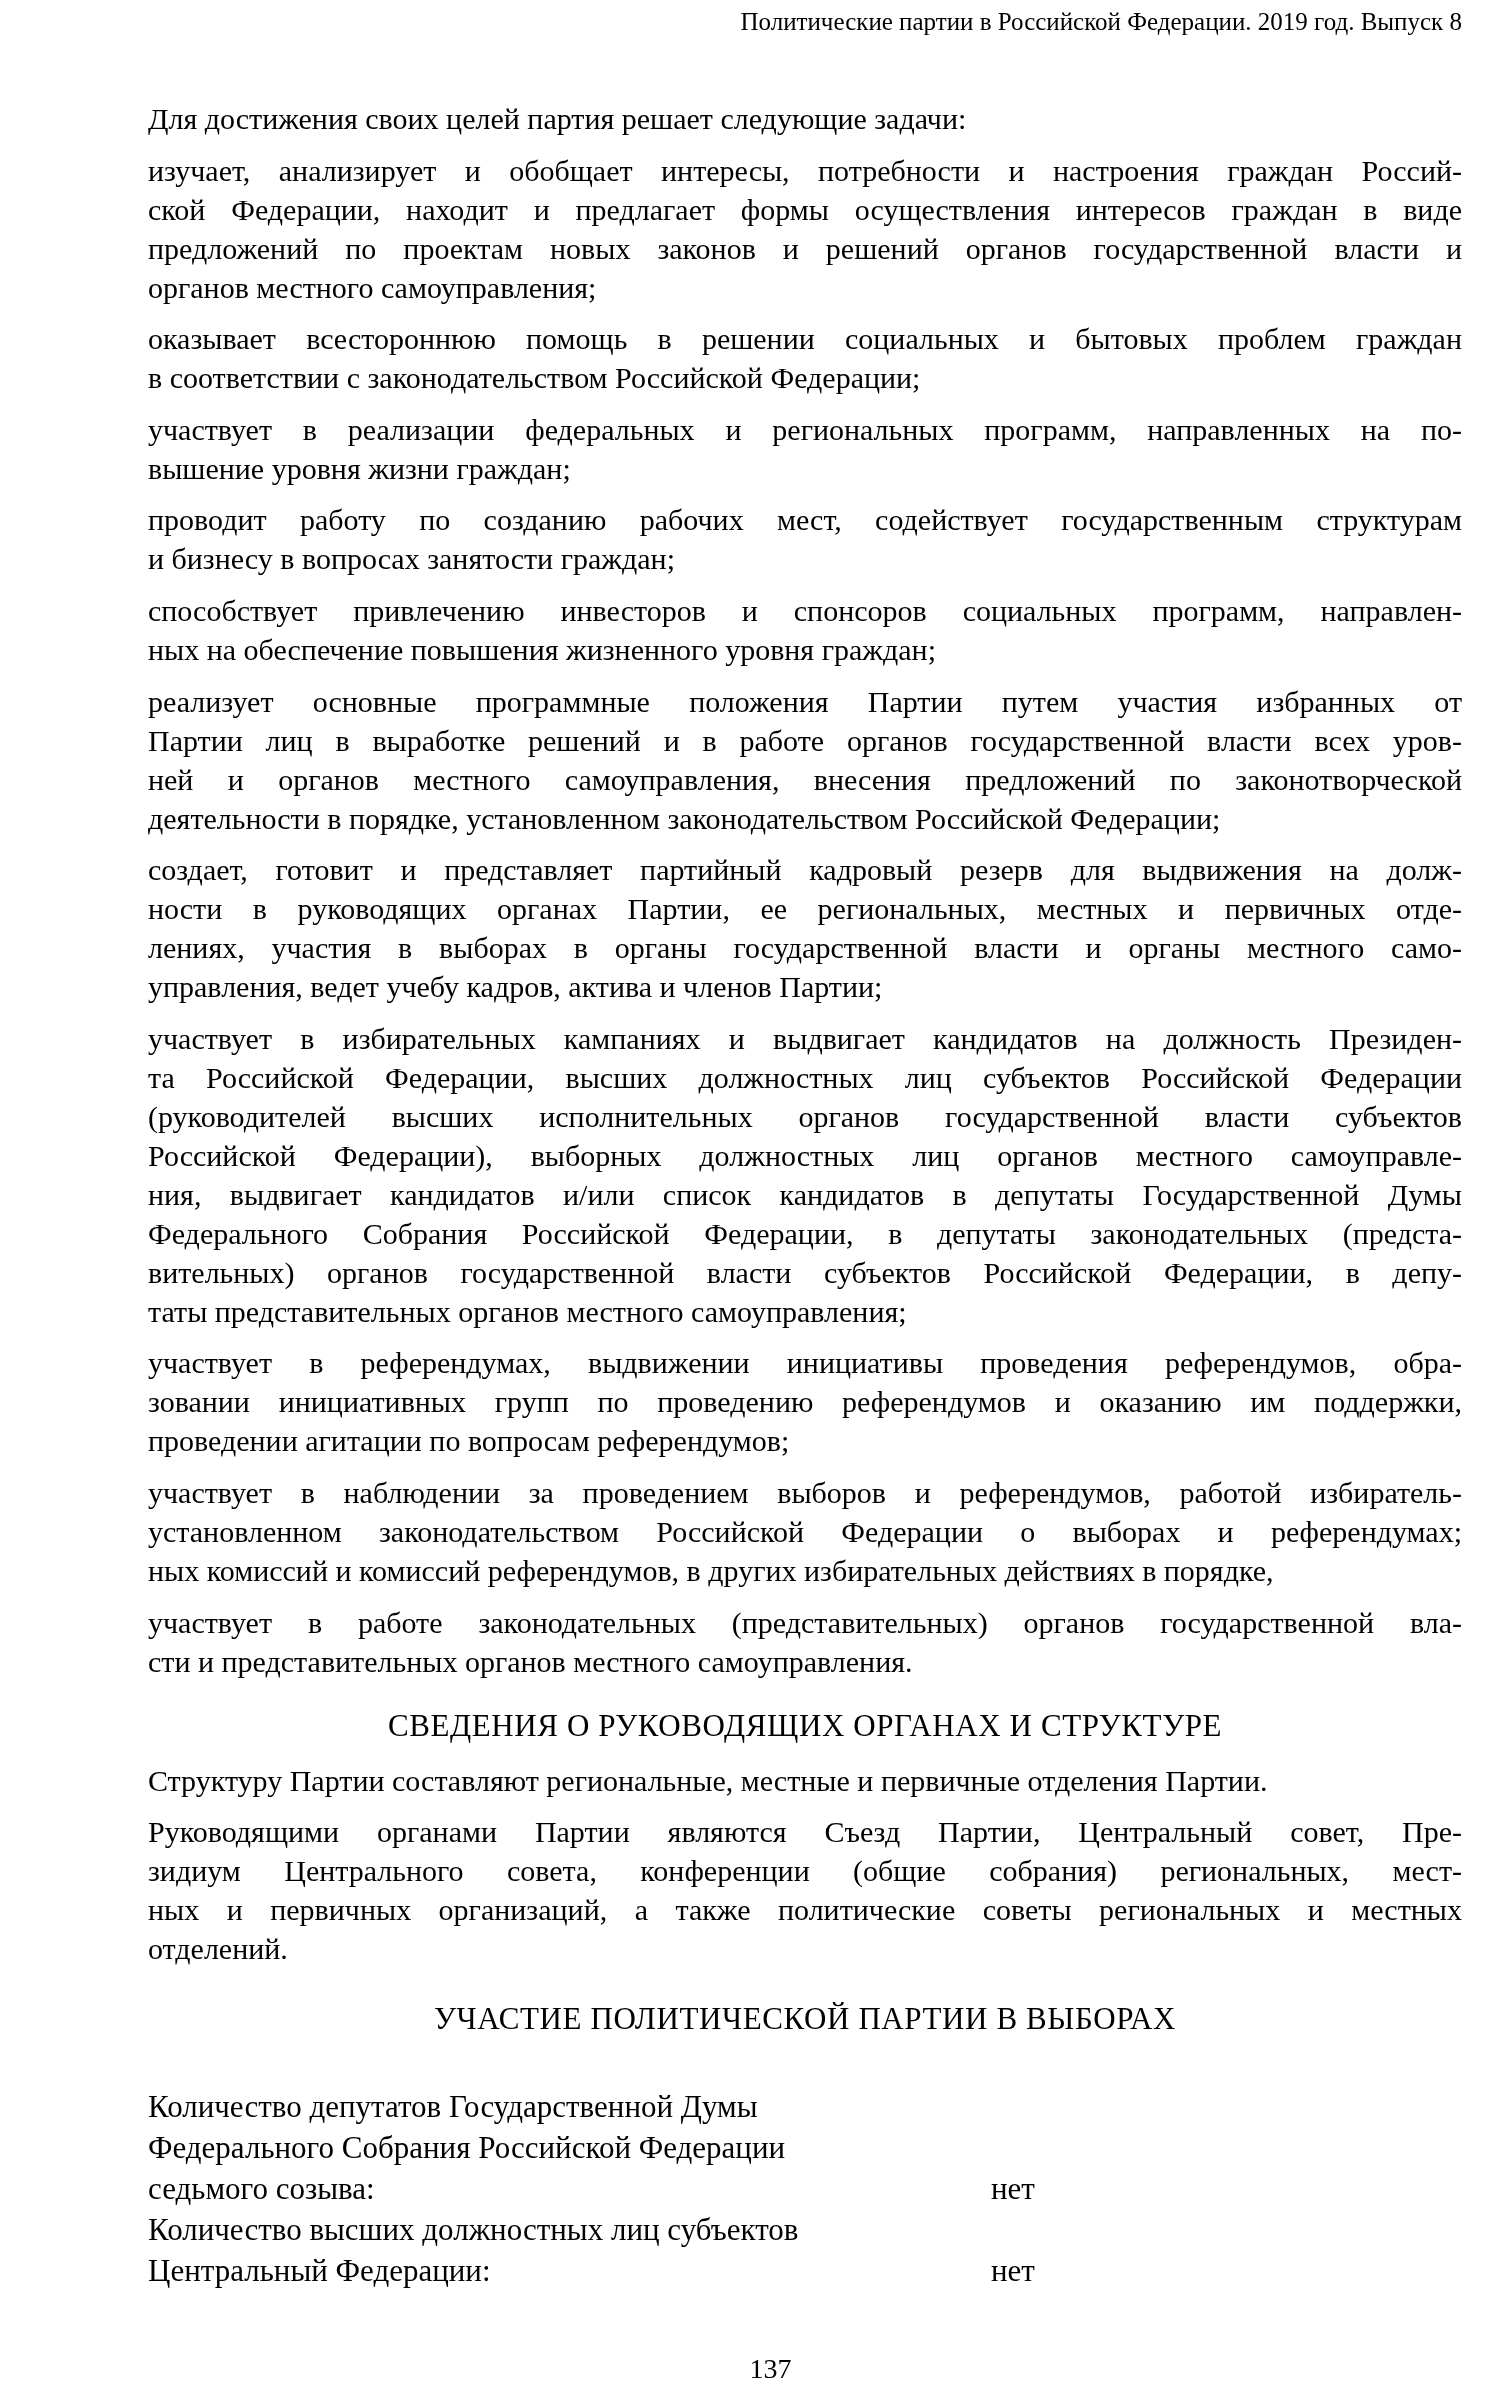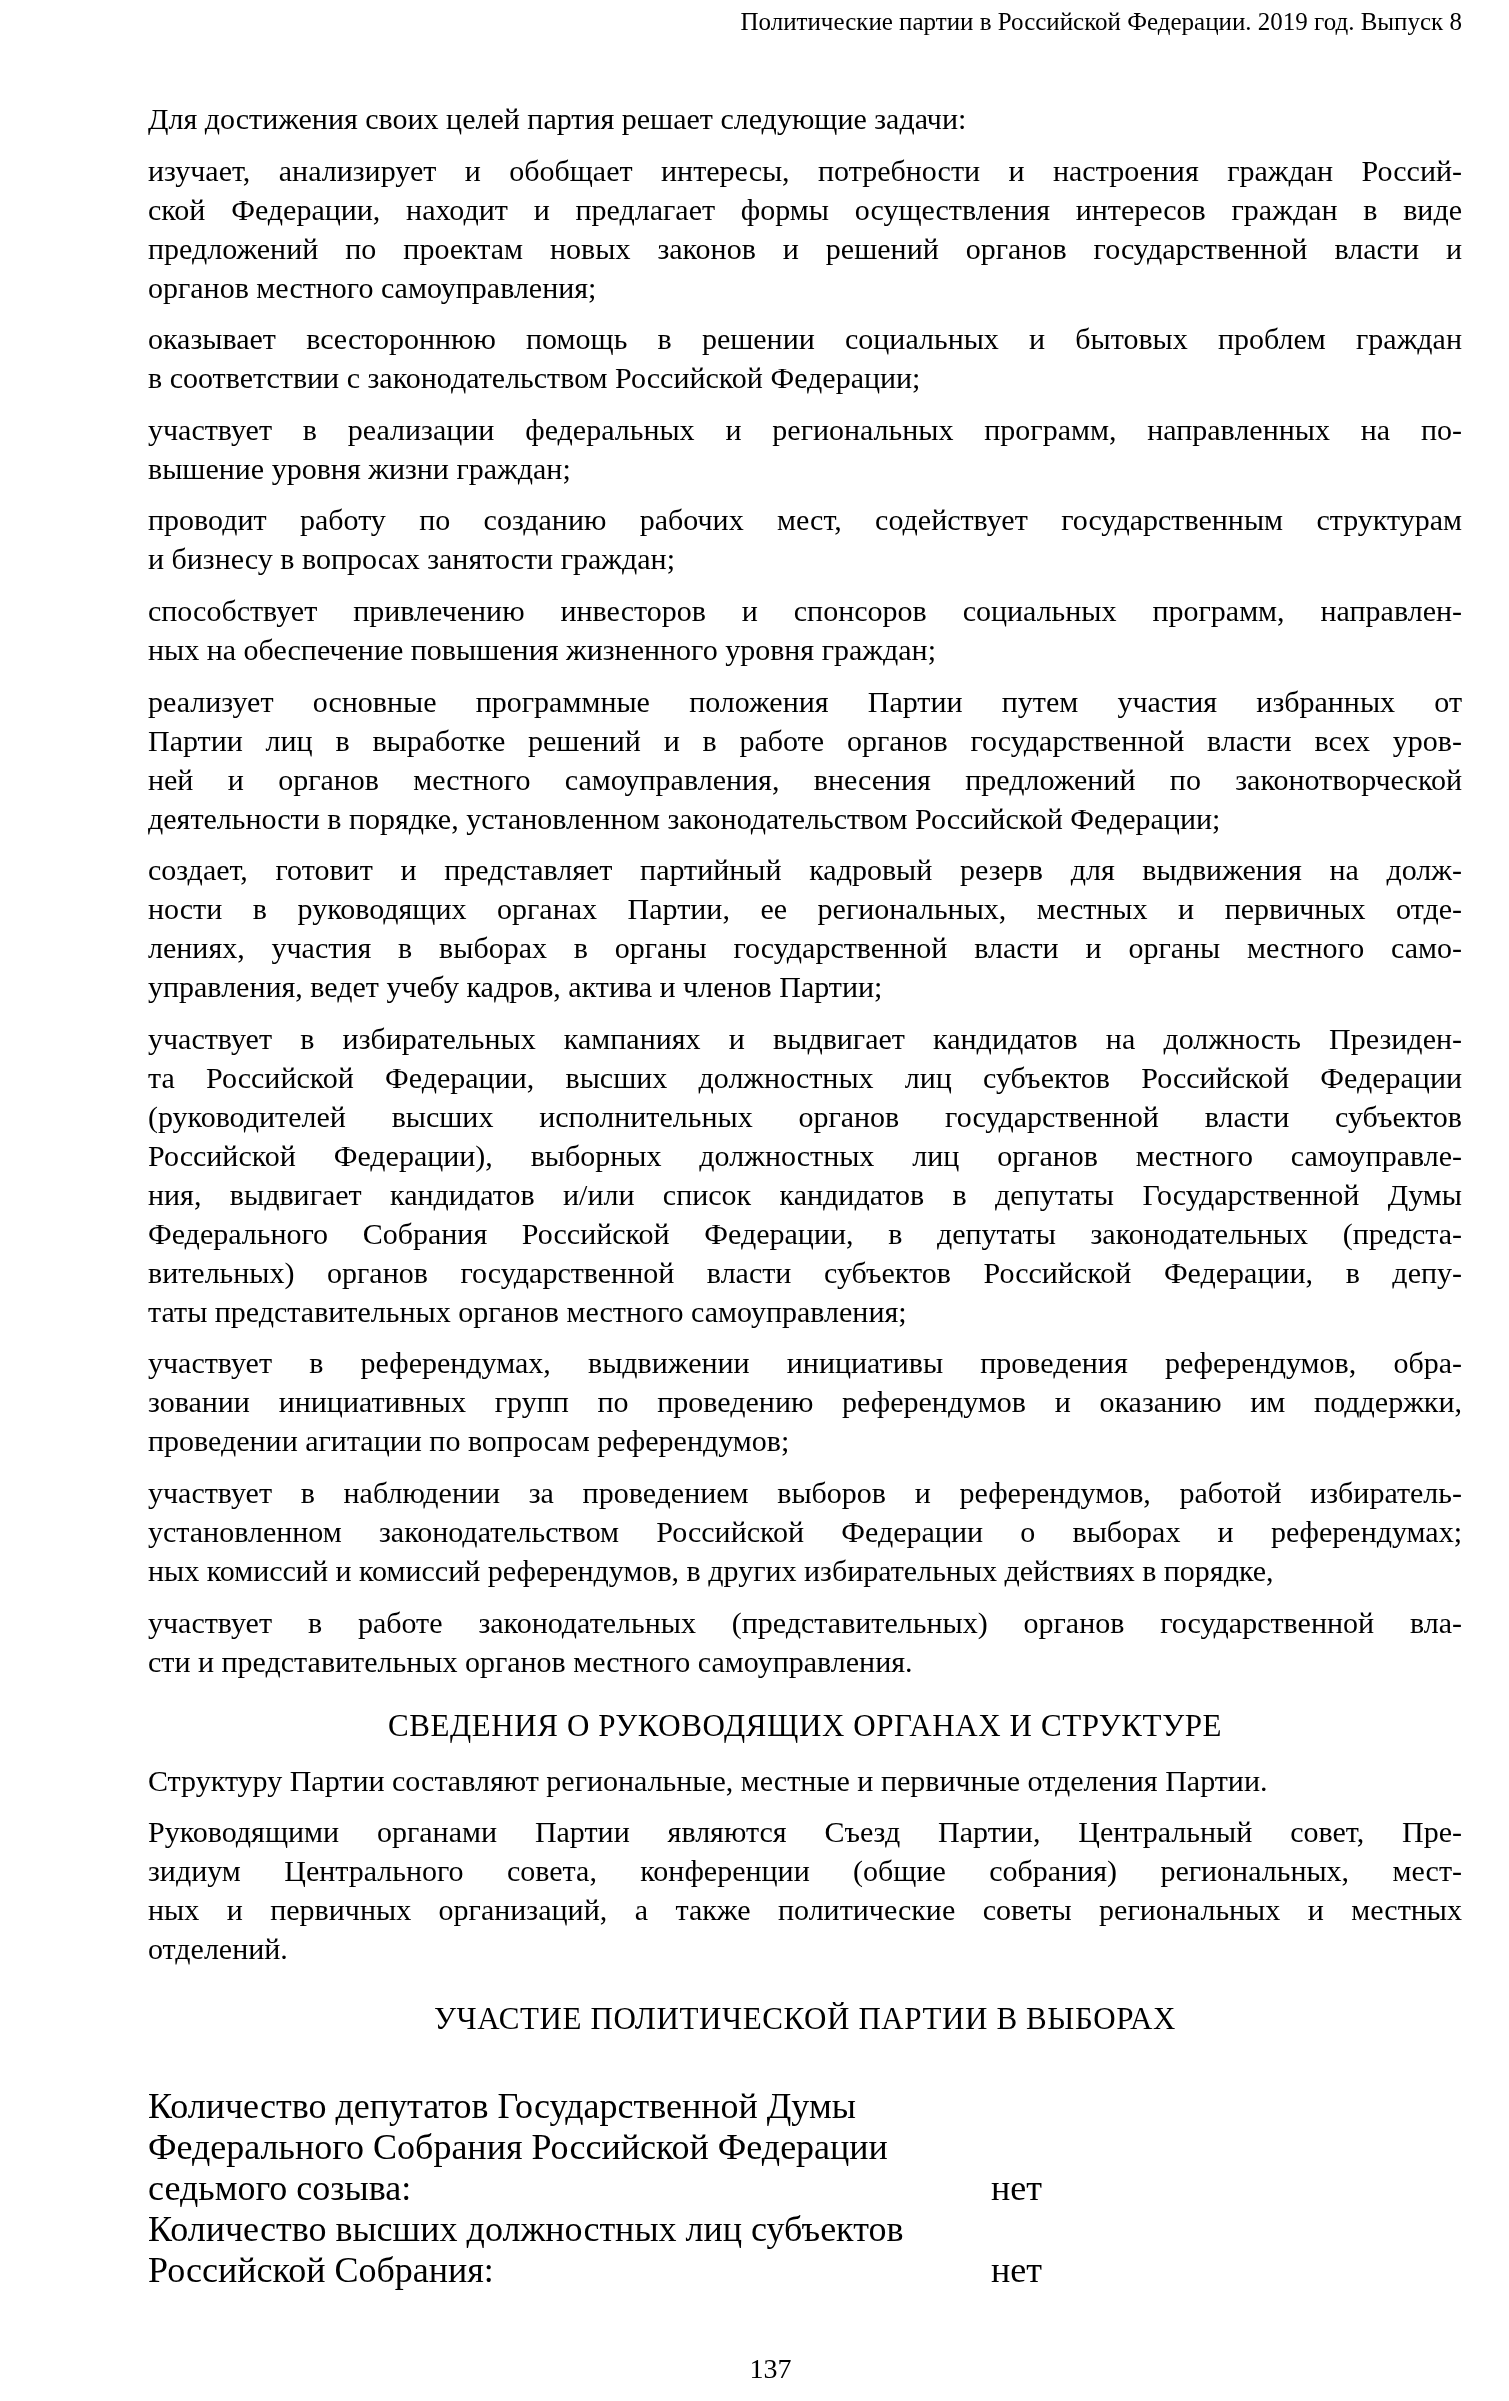--- a/index.html
+++ b/index.html
@@ -56,21 +56,21 @@
     margin-bottom: 15px;
   }
   .p-last-of-block {
     margin-bottom: 0;
   }
   #heading-elections {
     margin-top: 31px;
     margin-bottom: 47px;
   }
   .stats {
-    font-size: 36px;
+    font-size: 31px;
     line-height: 41px;
   }
   .stat-item {
     position: relative;
   }
   .stat-line {
     white-space: nowrap;
   }
   .stat-value {
     position: absolute;
@@ -178,21 +178,21 @@
 
       <div class="stat-item">
         <div class="stat-line">Количество депутатов Государственной Думы</div>
         <div class="stat-line">Федерального Собрания Российской Федерации</div>
         <div class="stat-line">седьмого созыва:</div>
         <span class="stat-value">нет</span>
       </div>
 
       <div class="stat-item">
         <div class="stat-line">Количество высших должностных лиц субъектов</div>
-        <div class="stat-line">Российской Собрания:</div>
+        <div class="stat-line">Центральный Федерации:</div>
         <span class="stat-value">нет</span>
       </div>
 
     </div>
   </div>
 
   <div class="page-number">137</div>
 </div>
 
 

